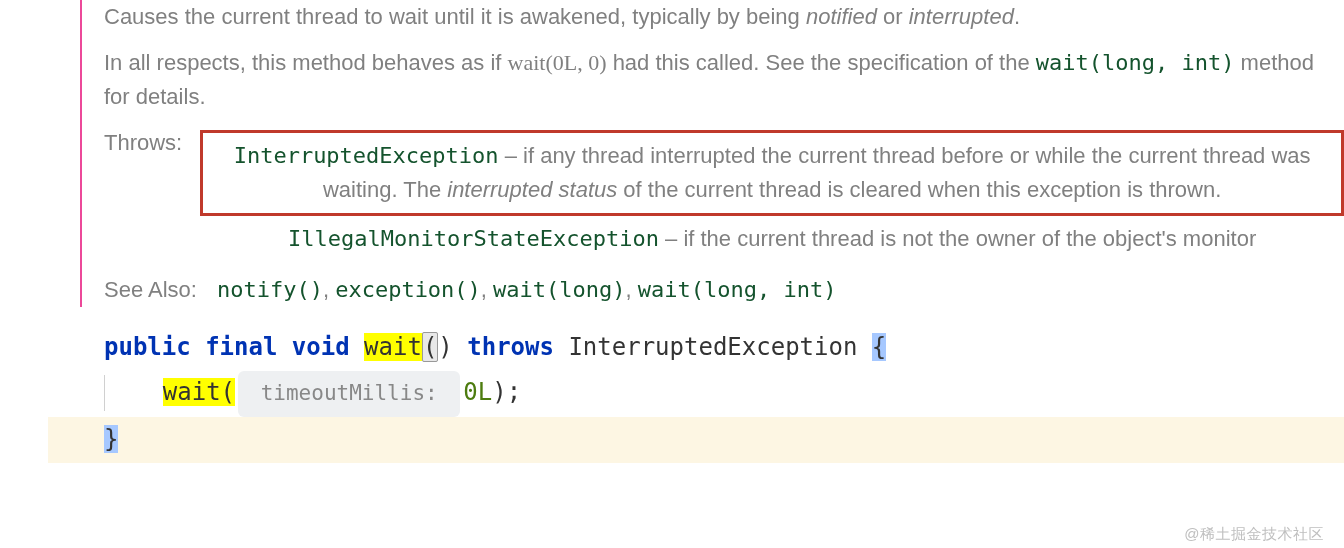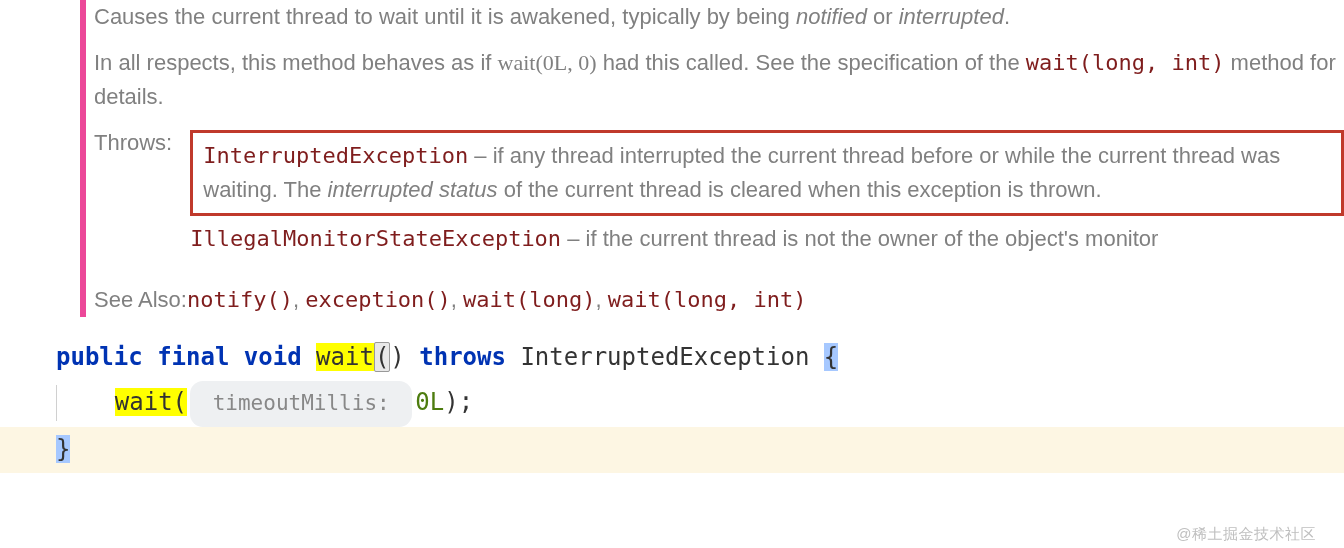--- a/index.html
+++ b/index.html
@@ -12,66 +12,68 @@
     font-family: -apple-system, BlinkMacSystemFont, "Segoe UI", Helvetica, Arial, sans-serif;
     overflow: hidden;
   }
   .doc-area {
     padding: 0 0 0 80px;
     color: #808080;
     font-size: 22px;
     line-height: 1.55;
   }
   .doc-quote-bar {
-    border-left: 6px solid #ec4899;
-    padding-left: 8px;
+    border-left: 2px solid #ec4899;
+    padding-left: 22px;
   }
   .doc-para {
     margin: 0 0 12px 0;
   }
   .italic { font-style: italic; }
   .mono { font-family: Liberation Serif, serif; }
   .doc-link {
-    color: #7f1d1d;
+    color: #14532d;
     font-family: "SF Mono", Menlo, Consolas, monospace;
   }
   .throws-block {
     display: flex;
     align-items: flex-start;
     gap: 18px;
     margin-top: 8px;
+    text-align: center;
   }
   .throws-label {
     flex: 0 0 auto;
     color: #808080;
   }
   .throws-body {
     flex: 1 1 auto;
   }
   .throws-item {
     margin-bottom: 6px;
   }
   .highlight-box {
     border: 3px solid #c0392b;
     padding: 6px 10px 6px 10px;
     margin-top: 4px;
   }
   .seealso-block {
     display: flex;
     align-items: flex-start;
-    gap: 0;
-    margin-top: 20px;
+    gap: 20px;
+    margin-top: 10px;
   }
 
   .code-area {
     position: relative;
     margin-top: 18px;
     font-family: "SF Mono", Menlo, Consolas, monospace;
     font-size: 24px;
     line-height: 1.9;
+    margin-left: 48px;
   }
   .code-line {
     padding-left: 56px;
     white-space: pre;
     color: #333;
   }
   .kw { color: #0033b3; font-weight: 600; }
   .exc { color: #333333; }
   .hl-yellow { background: #ffff00; }
   .paren-mark { background: #e8e8e8; border: 1px solid #999; border-radius: 2px; }
@@ -80,33 +82,33 @@
     display: inline-block;
     width: 1px;
     height: 1.5em;
     vertical-align: middle;
     background: #d0d0d0;
   }
   .param-hint {
     display: inline-block;
     background: #eef0f2;
     color: #888;
-    border-radius: 13px;
+    border-radius: 6px;
     padding: 3px 10px;
     font-size: 21px;
     margin: 0 3px;
   }
   .lit-num { color: #4d7c0f; }
   .cream-bg {
     background: #fdf6e3;
   }
 
   .watermark {
     position: absolute;
-    right: 28px;
+    right: 20px;
     bottom: 4px;
     color: #bfbfbf;
     font-size: 15px;
     font-family: -apple-system, sans-serif;
     letter-spacing: 0.5px;
   }
 </style>
 </head>
 <body>
 

